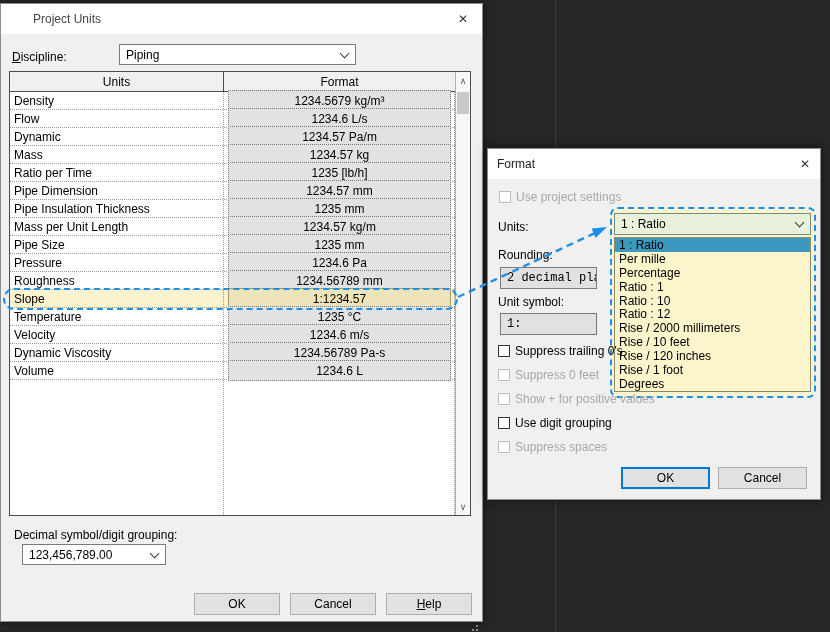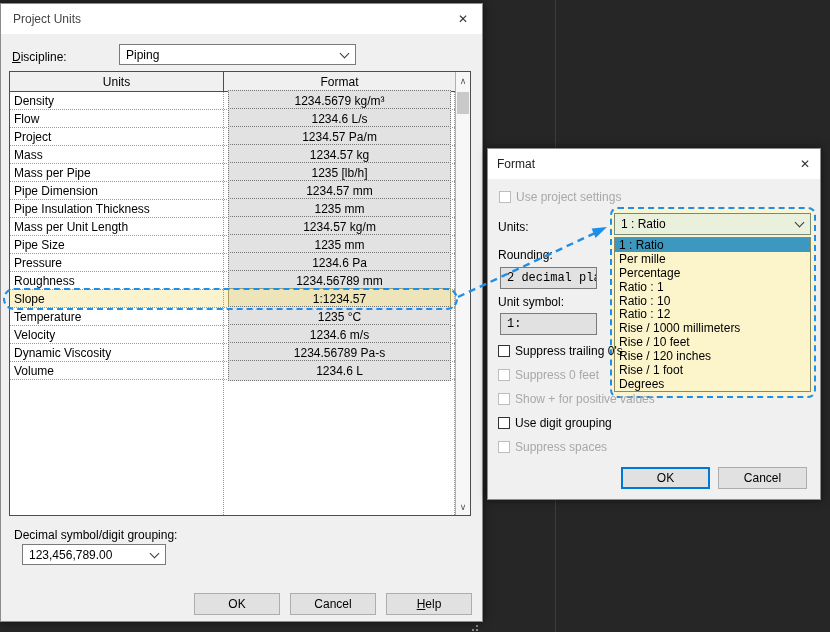--- a/index.html
+++ b/index.html
@@ -70,21 +70,21 @@
   .pu-win  { z-index:10; }
 </style>
 </head>
 <body>
 
 <div id="stage">
   <div class="vline"></div>
 
   <div class="win pu-win" style="left:0;top:3px;width:483px;height:619px;">
     <div class="titlebar">
-      <span class="title" style="padding-left:12px;">Project Units</span>
+      <span class="title" style="padding-left:32px;">Project Units</span>
     </div>
     <span class="close-x" style="left:452px;">✕</span>
 
     <span class="lbl" style="left:11px;top:46px;"><span class="u">D</span><span>iscipline:</span></span>
     <div class="combo" style="left:118px;top:40px;width:237px;height:21px;">
       <span>Piping</span>
       <span class="chev"></span>
     </div>
 
     <div class="pu-table">
@@ -100,33 +100,33 @@
                 <div class="fmt-box">1234.5679 kg/m³</div>
               </div>
             </div>
             <div class="trow">
               <div class="tcell-unit">Flow</div>
               <div class="tcell-fmt">
                 <div class="fmt-box">1234.6 L/s</div>
               </div>
             </div>
             <div class="trow">
-              <div class="tcell-unit">Project</div>
+              <div class="tcell-unit">Dynamic</div>
               <div class="tcell-fmt">
                 <div class="fmt-box">1234.57 Pa/m</div>
               </div>
             </div>
             <div class="trow">
               <div class="tcell-unit">Mass</div>
               <div class="tcell-fmt">
                 <div class="fmt-box">1234.57 kg</div>
               </div>
             </div>
             <div class="trow">
-              <div class="tcell-unit">Mass per Pipe</div>
+              <div class="tcell-unit">Ratio per Time</div>
               <div class="tcell-fmt">
                 <div class="fmt-box">1235 [lb/h]</div>
               </div>
             </div>
             <div class="trow">
               <div class="tcell-unit">Pipe Dimension</div>
               <div class="tcell-fmt">
                 <div class="fmt-box">1234.57 mm</div>
               </div>
             </div>
@@ -234,21 +234,21 @@
       <span>1 : Ratio</span>
       <span class="chev"></span>
     </div>
     <div class="opt-list" id="optlist">
         <div class="opt sel">1 : Ratio</div>
         <div class="opt">Per mille</div>
         <div class="opt">Percentage</div>
         <div class="opt">Ratio : 1</div>
         <div class="opt">Ratio : 10</div>
         <div class="opt">Ratio : 12</div>
-        <div class="opt">Rise / 1000 millimeters</div>
+        <div class="opt">Rise / 2000 millimeters</div>
         <div class="opt">Rise / 10 feet</div>
         <div class="opt">Rise / 120 inches</div>
         <div class="opt">Rise / 1 foot</div>
         <div class="opt">Degrees</div>
       </div>
 
     <span class="lbl" style="left:10px;top:99px;">Rounding:</span>
     <div class="combo gray" style="left:12px;top:118px;width:97px;height:22px;padding-right:4px;">
       <span>2 decimal places</span>
     </div>

